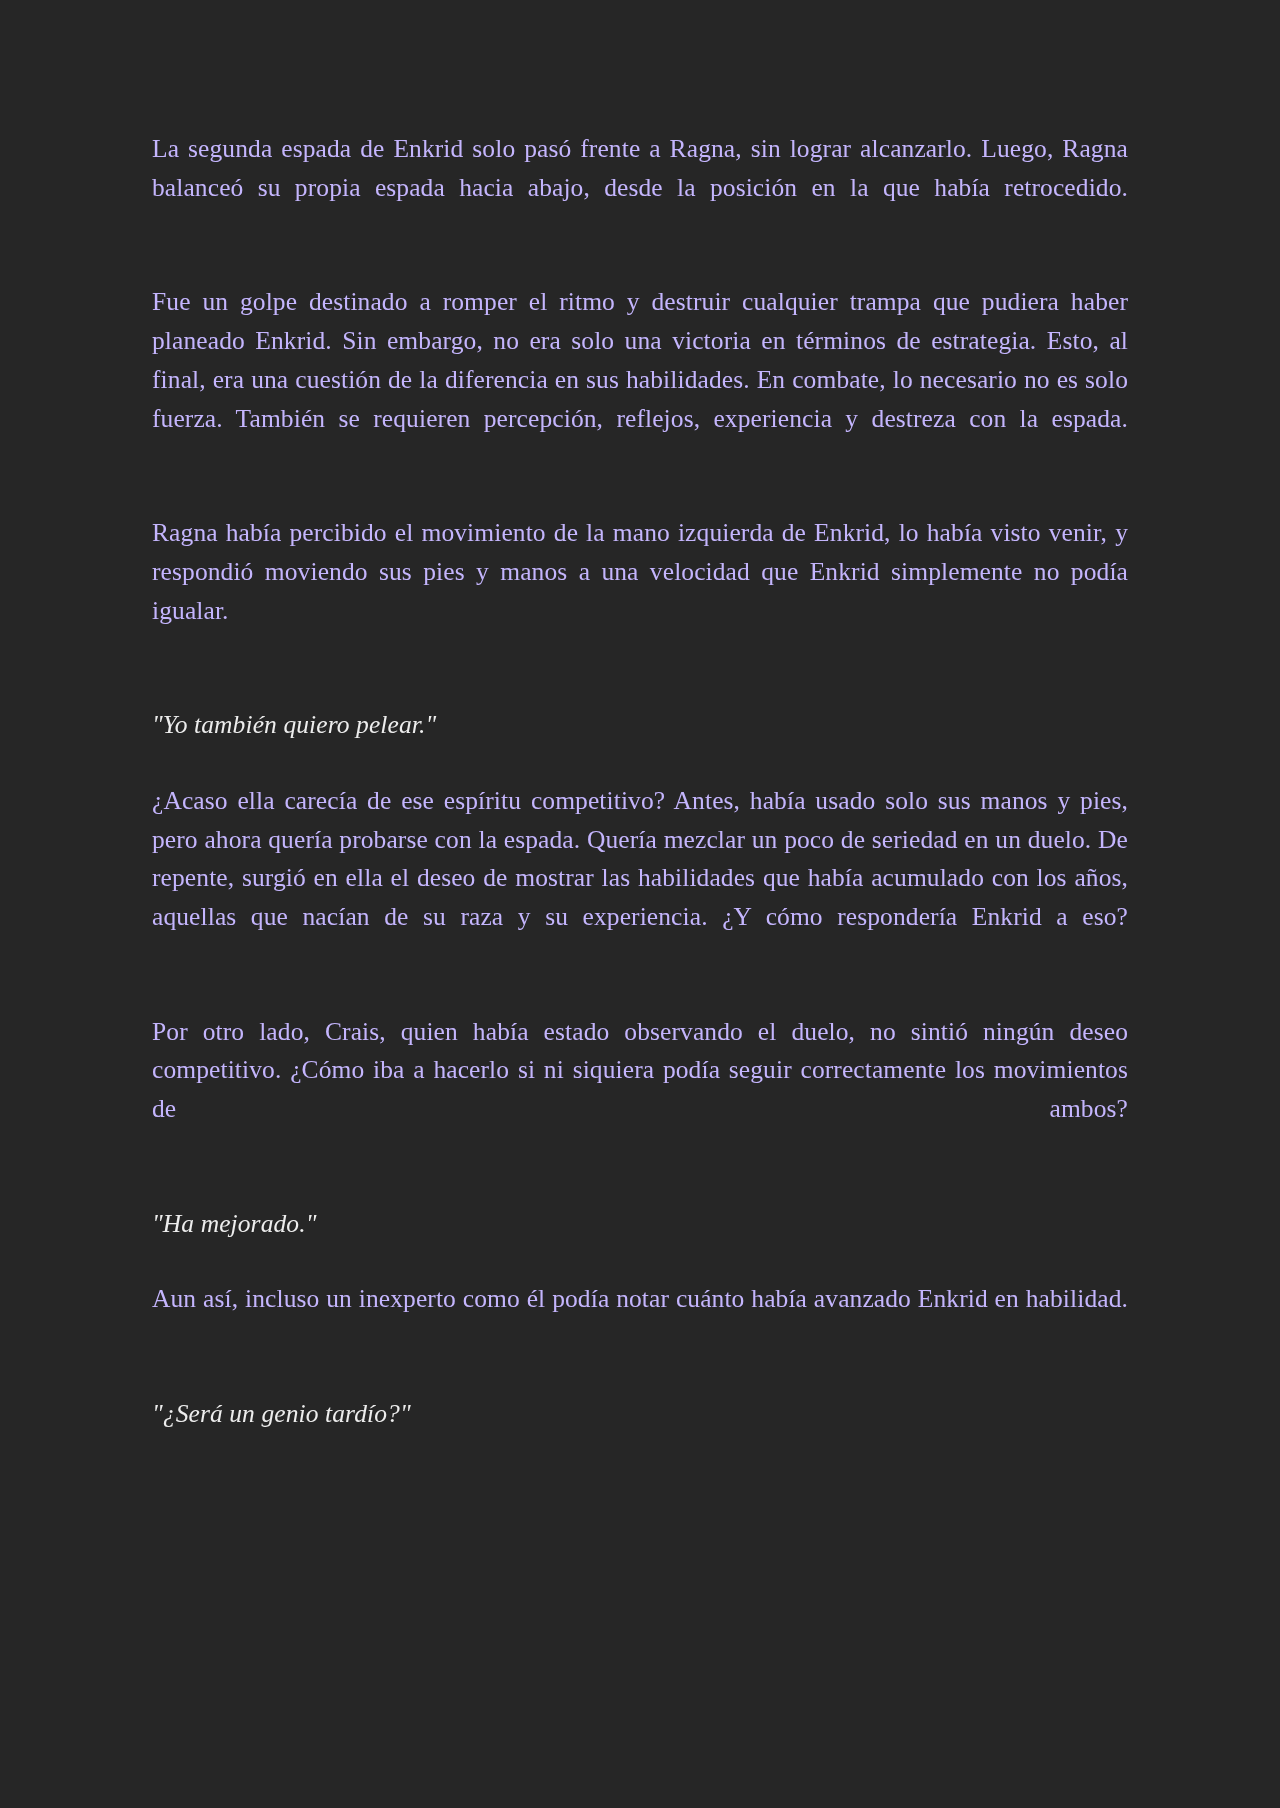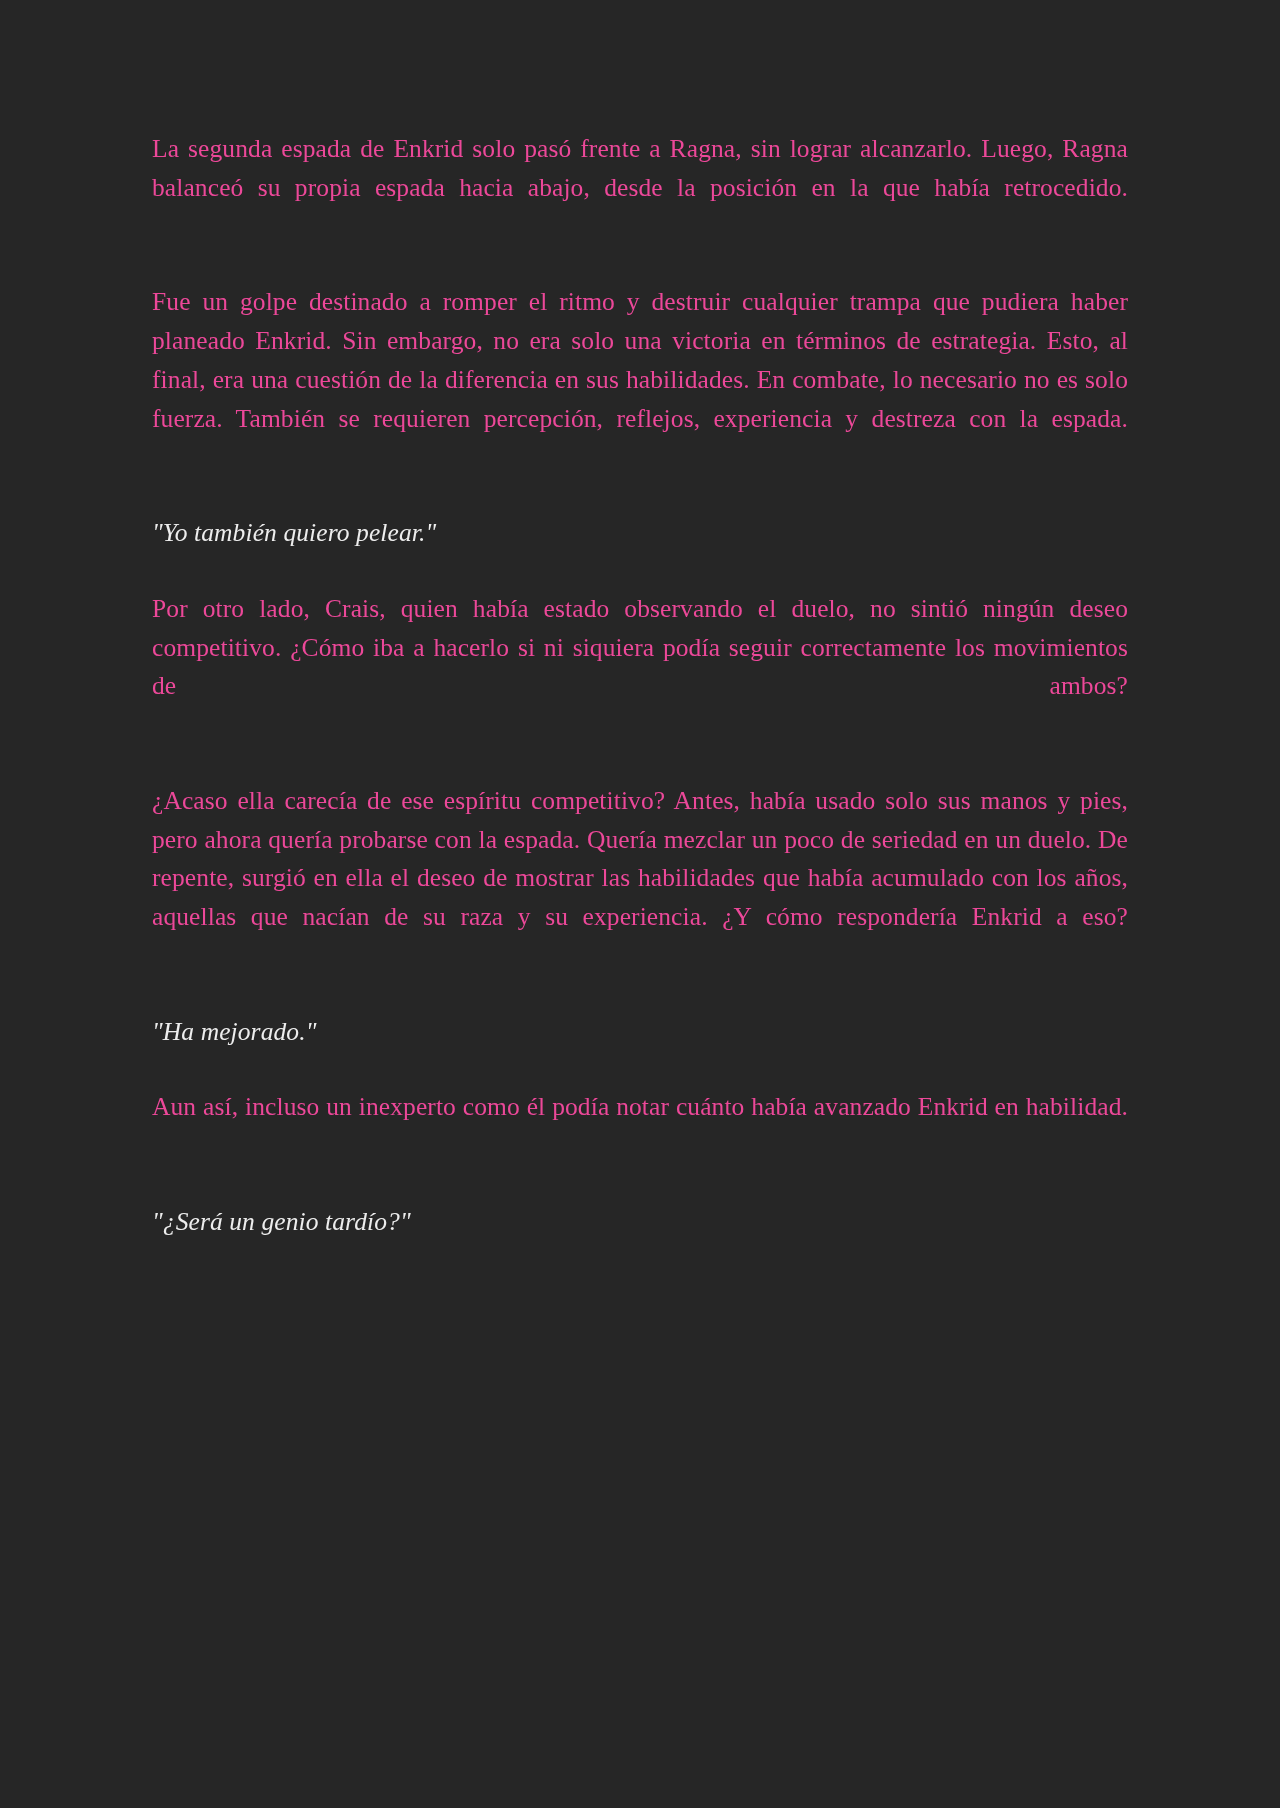--- a/index.html
+++ b/index.html
@@ -22,21 +22,21 @@
   }
   .content {
     width: 976px;
   }
   p.para {
     margin: 0 0 37px 0;
     font-size: 25.5px;
     line-height: 1.52;
     text-align: justify;
     text-justify: inter-word;
-    color: #ec4899;
+    color: #c4b5fd;
     letter-spacing: 0.1px;
   }
   p.para:last-child {
     margin-bottom: 0;
   }
   p.quote {
     font-style: italic;
     color: #ededed;
   }
   
@@ -52,28 +52,29 @@
 </head>
 <body>
 
 <div class="page">
   <div class="content">
 
     <p class="para">La segunda espada de Enkrid solo pasó frente a Ragna, sin lograr alcanzarlo. Luego, Ragna balanceó su propia espada hacia abajo, desde la posición en la que había retrocedido.</p>
 
     <p class="para">Fue un golpe destinado a romper el ritmo y destruir cualquier trampa que pudiera haber planeado Enkrid. Sin embargo, no era solo una victoria en términos de estrategia. Esto, al final, era una cuestión de la diferencia en sus habilidades. En combate, lo necesario no es solo fuerza. También se requieren percepción, reflejos, experiencia y destreza con la espada.</p>
 
+    <p class="para">Ragna había percibido el movimiento de la mano izquierda de Enkrid, lo había visto venir, y respondió moviendo sus pies y manos a una velocidad que Enkrid simplemente no podía igualar.</p>
 
 
 
     <p class="para short quote">"Yo también quiero pelear."</p>
 
+    <p class="para">¿Acaso ella carecía de ese espíritu competitivo? Antes, había usado solo sus manos y pies, pero ahora quería probarse con la espada. Quería mezclar un poco de seriedad en un duelo. De repente, surgió en ella el deseo de mostrar las habilidades que había acumulado con los años, aquellas que nacían de su raza y su experiencia. ¿Y cómo respondería Enkrid a eso?</p>
+
     <p class="para">Por otro lado, Crais, quien había estado observando el duelo, no sintió ningún deseo competitivo. ¿Cómo iba a hacerlo si ni siquiera podía seguir correctamente los movimientos de ambos?</p>
-
-    <p class="para">¿Acaso ella carecía de ese espíritu competitivo? Antes, había usado solo sus manos y pies, pero ahora quería probarse con la espada. Quería mezclar un poco de seriedad en un duelo. De repente, surgió en ella el deseo de mostrar las habilidades que había acumulado con los años, aquellas que nacían de su raza y su experiencia. ¿Y cómo respondería Enkrid a eso?</p>
 
     <p class="para short quote">"Ha mejorado."</p>
 
     <p class="para">Aun así, incluso un inexperto como él podía notar cuánto había avanzado Enkrid en habilidad.</p>
 
     <p class="para short quote">"¿Será un genio tardío?"</p>
 
   </div>
 </div>
 

